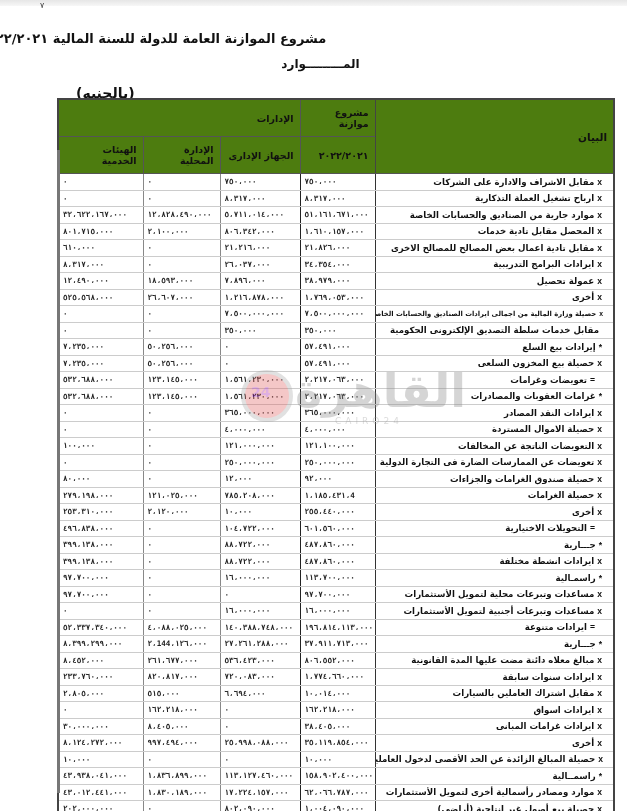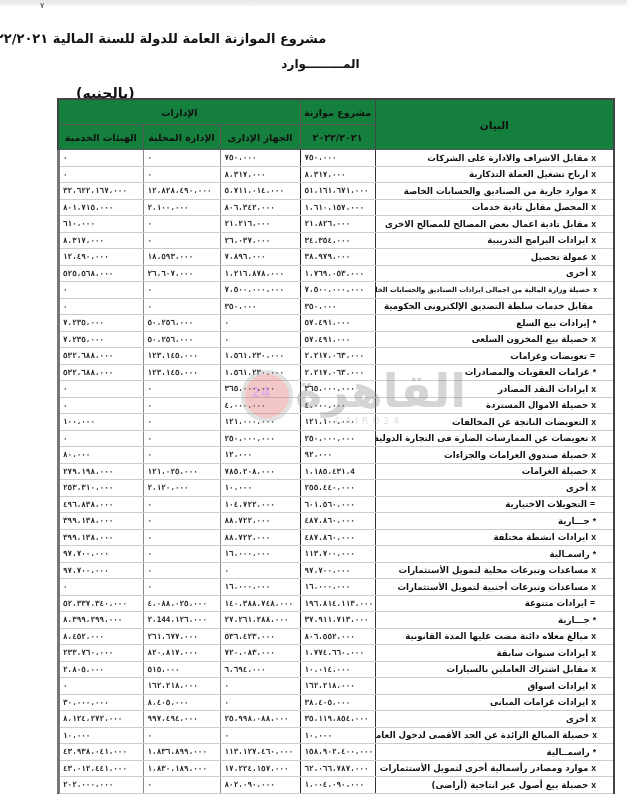--- a/index.html
+++ b/index.html
@@ -9,25 +9,25 @@
   .title { position:absolute; left:0; width:627px; top:31px; text-align:left; font-weight:bold; font-size:13px; direction:rtl; padding-left:20px; box-sizing:border-box; }
   .title .t { display:inline-block; margin-left:-40px; }
   .subtitle { position:absolute; left:0; width:611px; top:57px; text-align:center; font-weight:bold; font-size:12px; direction:rtl; padding-left:30px; box-sizing:border-box; }
   .unit { position:absolute; left:76px; top:85px; font-size:14px; font-weight:bold; direction:rtl; }
   table.budget { position:absolute; left:57px; top:98px; width:556px; border-collapse:collapse; direction:rtl; table-layout:fixed; border:2px solid #444; border-bottom:none; }
   table.budget col.c-desc { width:239px; }
   table.budget col.c-total { width:75px; }
   table.budget col.c-adm { width:80px; }
   table.budget col.c-loc { width:77px; }
   table.budget col.c-svc { width:85px; }
-  th { font-size:9.5px; font-weight:bold; border:1px solid #555; height:24px; padding:0; text-align:center; background:#15803d; }
+  th { font-size:9.5px; font-weight:bold; border:1px solid #555; height:24px; padding:6px; text-align:right; background:#4d7c0f; }
   th.desc-h { font-size:10.5px; border-left:1px solid #444; }
   td { height:15.5px; padding:0 4px; font-size:8px; border-top:1px solid #ccc; border-bottom:1px solid #ccc; border-left:1px solid #888; white-space:nowrap; overflow:hidden; }
   td.num { text-align:left; direction:ltr; font-family:"DejaVu Sans Mono", monospace; font-size:7.6px; letter-spacing:0.2px; font-weight:bold; color:#222; }
-  td.desc { text-align:right; font-size:8.6px; font-weight:bold; border-left:1px solid #333; padding-right:17px; }
+  td.desc { text-align:right; font-size:8.6px; font-weight:bold; border-left:1px solid #333; padding-right:11px; }
   td.desc.small { font-size:6.8px; }
   td.desc.indent { padding-right:18px; }
   td.total { border-left:1px solid #222; }
   .mk { font-family:"Liberation Sans", sans-serif; font-weight:bold; margin-left:3px; }
   .leftedge { position:absolute; left:57px; top:150px; width:3px; height:643px; background:#777; }
   .watermark { position:absolute; left:235px; top:364px; width:190px; height:70px; opacity:0.35; pointer-events:none; }
   .wm-text { position:absolute; left:60px; top:0; font-size:46px; font-weight:bold; color:#888; font-family:"DejaVu Sans", sans-serif; }
   .wm-circle { position:absolute; left:6px; top:6px; width:44px; height:44px; border-radius:50%; border:4px solid #aaa; background:#e06060; }
   .wm-num { position:absolute; left:16px; top:20px; font-size:14px; color:#a21caf; font-weight:bold; }
   .wm-sub { position:absolute; left:100px; top:52px; font-size:9px; letter-spacing:4px; color:#999; }

